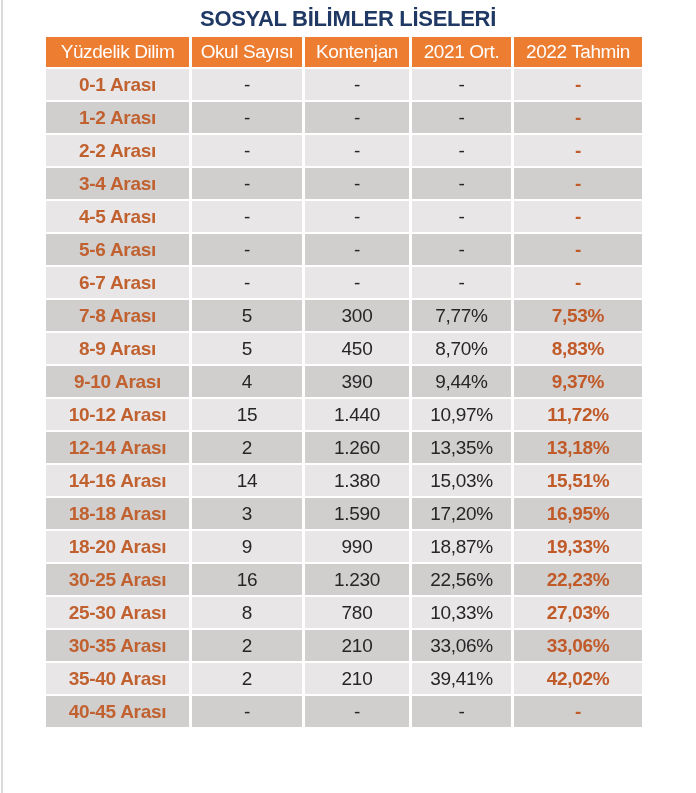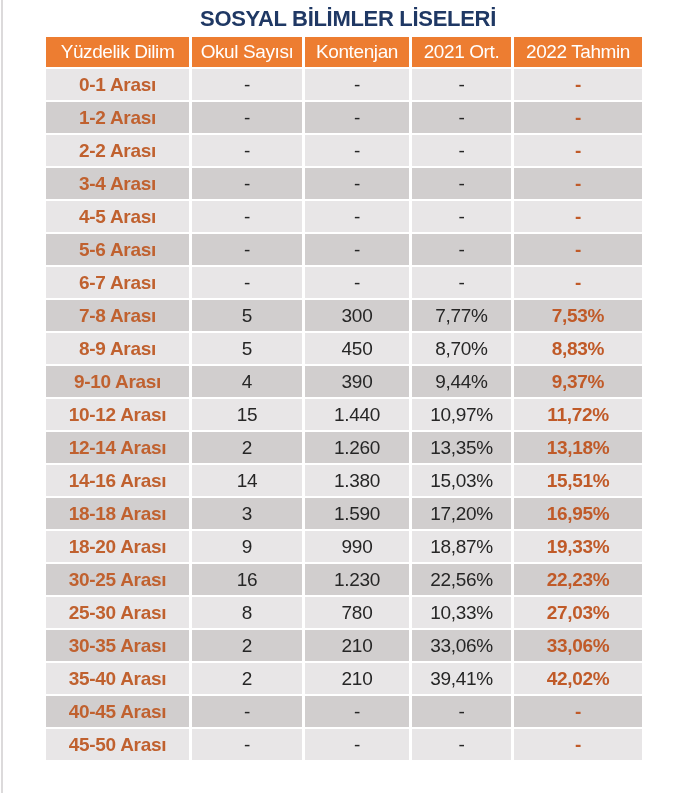--- a/index.html
+++ b/index.html
@@ -231,22 +231,15 @@
     <td class="c-val">39,41%</td>
     <td class="c-pred">42,02%</td>
   </tr>
         <tr class="dark">
     <td class="c-label">40-45 Arası</td>
     <td class="c-val">-</td>
     <td class="c-val">-</td>
     <td class="c-val">-</td>
     <td class="c-pred">-</td>
   </tr>
-        <tr class="light">
-    <td class="c-label">45-50 Arası</td>
-    <td class="c-val">-</td>
-    <td class="c-val">-</td>
-    <td class="c-val">-</td>
-    <td class="c-pred">-</td>
-  </tr>
       </tbody>
   </table>
 </div>
 
 </body></html>

